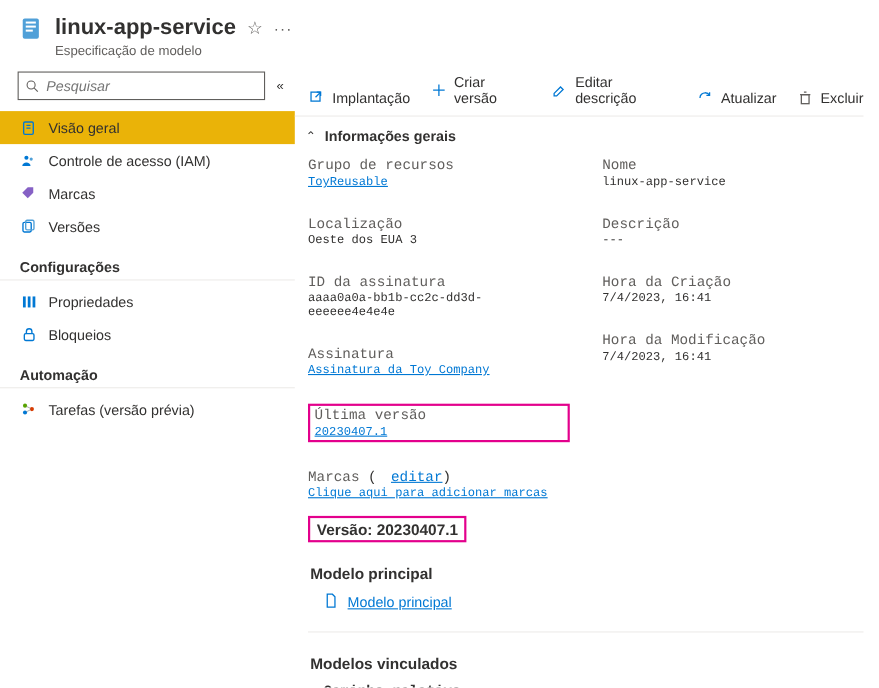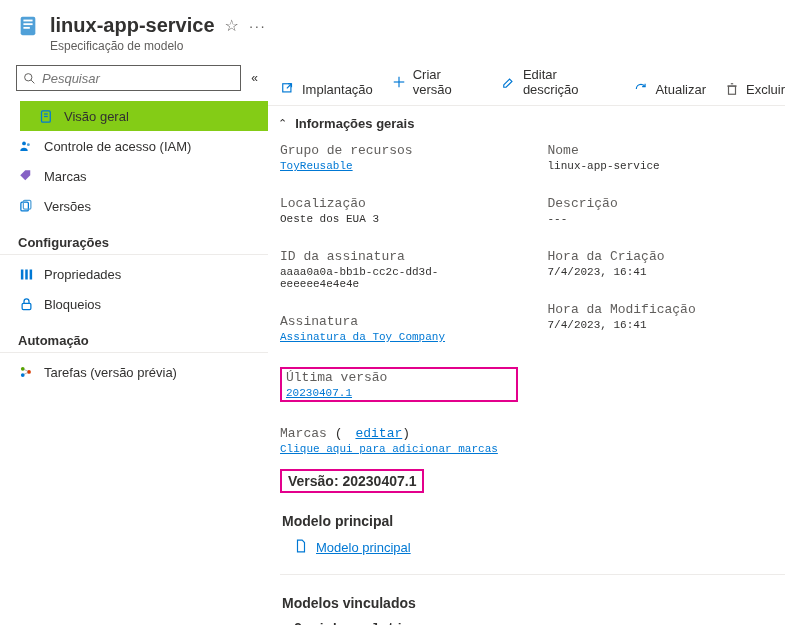--- a/index.html
+++ b/index.html
@@ -22,21 +22,21 @@
 
   
   .search-row { display:flex; align-items:center; padding: 4px 10px 8px 16px; gap:10px; }
   .search-box { display:flex; align-items:center; border:1px solid #605e5c; height:26px; flex:1; padding:0 6px; gap:6px; }
   .search-box input { border:none; outline:none; font-size:13px; flex:1; font-style:italic; color:#605e5c; background:transparent; }
   .collapse-btn { color:#323130; font-size:12px; cursor:pointer; }
 
   
   .nav-section { margin-top: 2px; }
   .nav-item { display:flex; align-items:center; gap:10px; padding: 7px 10px 7px 18px; cursor:pointer; }
-  .nav-item.active { background:#84cc16;margin-left:20px; }
+  .nav-item.active { background:#eab308; }
   .nav-item .nav-icon { width:16px; height:16px; display:flex; align-items:center; justify-content:center; }
   .nav-item .nav-label { font-size:13px; }
   .nav-heading { font-size:13px; font-weight:600; color:#323130; padding: 14px 0 4px 18px; border-bottom:1px solid #edebe9; margin-bottom:4px; }
 
   
   .toolbar { display:flex; align-items:flex-end; gap:18px; padding: 6px 0 8px 12px; }
   .tool-btn { display:flex; align-items:center; gap:6px; color:#323130; cursor:pointer; font-size:13px; }
   .tool-btn .tool-icon { color:#0078d4; display:flex; align-items:center; justify-content:center; width:16px; height:16px; }
   .tool-btn.danger .tool-icon { color:#605e5c; }
 

